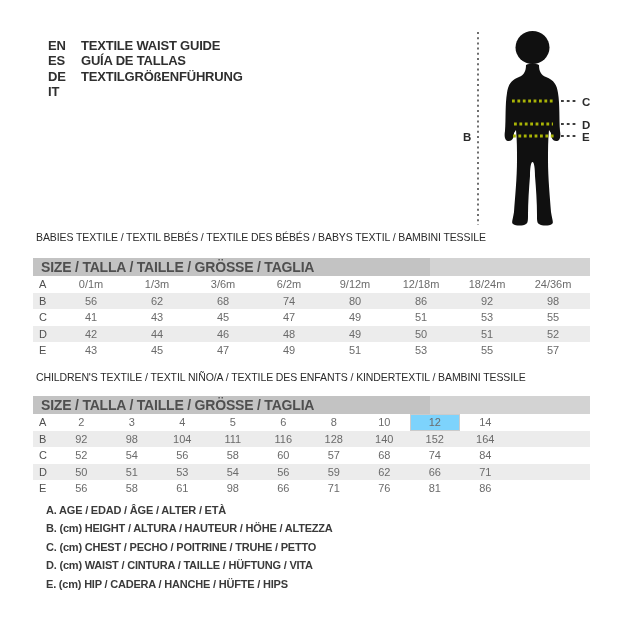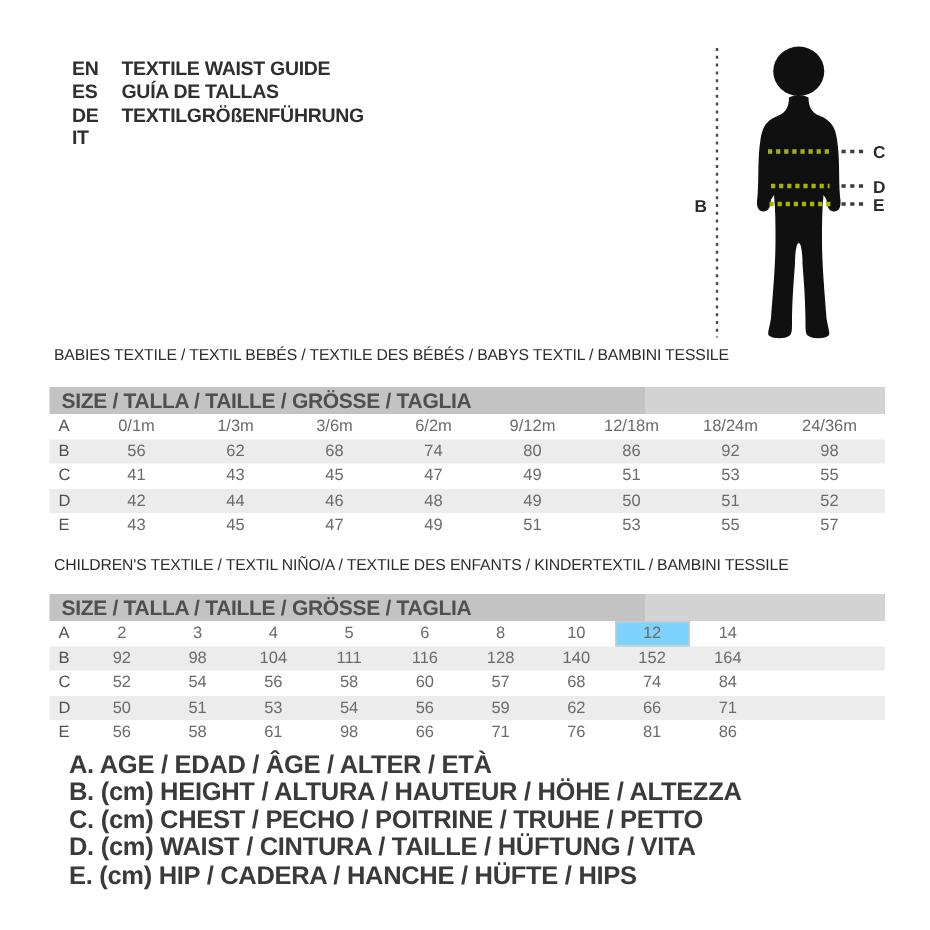--- a/index.html
+++ b/index.html
@@ -21,21 +21,21 @@
   .tbl-bar{height:18px;line-height:18px;padding-left:8px;box-sizing:border-box;
     font-size:14px;font-weight:600;color:#4f4f4f;letter-spacing:-0.2px;
     background:linear-gradient(to right,#c3c3c3 0,#c3c3c3 71.3%,#d3d3d3 71.3%,#d3d3d3 100%);}
   .trow{display:grid;height:16.5px;line-height:16.5px;font-size:11px;color:#6b6b6b;}
   .trow.stripe{background:#ececec;}
   .tlabel{text-align:left;padding-left:6px;color:#4f4f4f;}
   .tcell{text-align:center;}
   .tcell.hl{background:#7dd3fc;box-shadow:inset 0 0 0 1px #cbcbcb;}
   
   .legend{position:absolute;left:46px;top:501px;}
-  .legend-row{line-height:18.4px;font-size:17px;font-weight:700;color:#3a3a3a;
+  .legend-row{line-height:18.4px;font-size:11px;font-weight:700;color:#3a3a3a;
     letter-spacing:-0.2px;white-space:nowrap;}
 </style>
 </head>
 <body>
 
 <div class="canvas">
 
   <div class="lang">
     <div class="lang-row">
       <span class="lang-code">EN</span>

